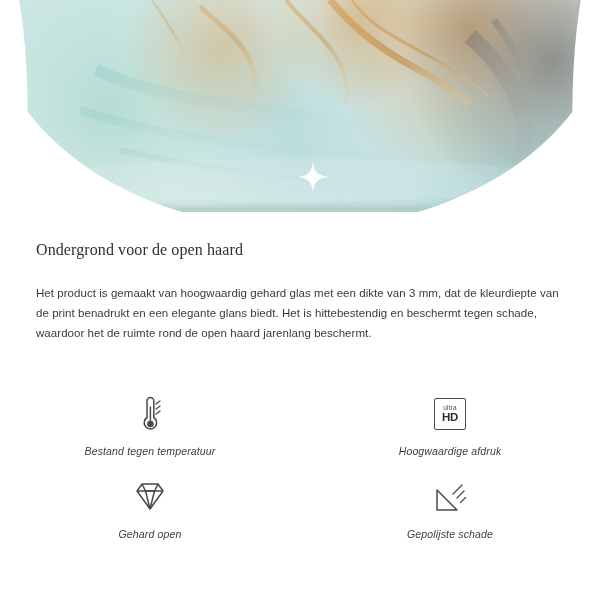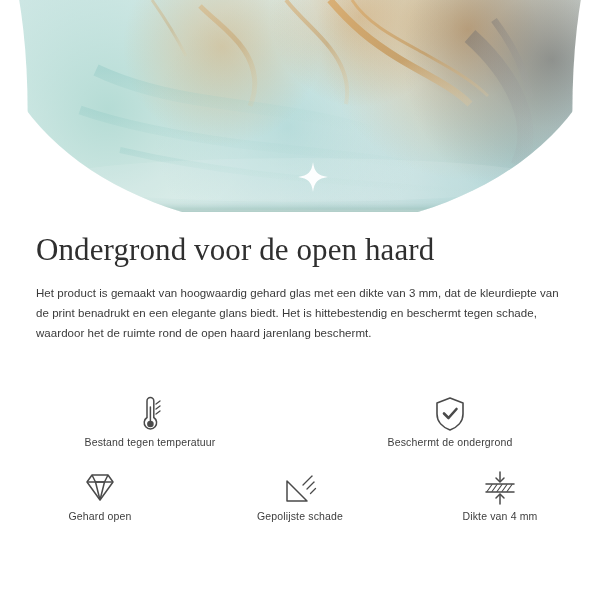--- a/index.html
+++ b/index.html
@@ -87,21 +87,21 @@
   
   .content {
     position: absolute;
     left: 0;
     top: 212px;
     width: 600px;
   }
   .headline {
     margin: 22px 36px 0 36px;
     font-family: "Liberation Serif", serif;
-    font-size: 31px;
+    font-size: 16px;
     line-height: 31px;
     color: #2f2f2f;
     font-weight: 400;
     letter-spacing: 0.1px;
   }
   .headline .line { display: block; }
   .body-copy {
     margin: 18px 36px 0 36px;
     width: 528px;
     font-size: 11.5px;
@@ -129,23 +129,25 @@
     align-items: center;
     text-align: center;
   }
   .feature-ico {
     height: 44px;
     display: flex;
     align-items: center;
     justify-content: center;
   }
   .feature-label {
+    margin-top: 9px;
     font-size: 10.5px;
     color: #3d3d3d;
     letter-spacing: 0.15px;
+    font-style: italic;
   }
   .hd-badge {
     width: 30px;
     height: 30px;
     border: 1.6px solid #4a4a4a;
     border-radius: 2px;
     display: flex;
     flex-direction: column;
     align-items: center;
     justify-content: center;
@@ -232,30 +234,30 @@
             <g stroke="#4a4a4a" stroke-width="1.3" stroke-linecap="round">
               <line x1="22" y1="9" x2="26" y2="6"></line>
               <line x1="22" y1="14" x2="26" y2="11"></line>
               <line x1="22" y1="19" x2="26" y2="16"></line>
             </g>
           </svg>
         </div>
         <div class="feature-label">Bestand tegen temperatuur</div>
       </div>
 
-
-      <div class="feature">
-        <div class="feature-ico">
-          <svg width="34" height="38" viewBox="0 0 34 38">
-            <path d="M17 3 L30 8 V19 C30 27 24 32.5 17 35 C10 32.5 4 27 4 19 V8 Z" fill="none" stroke="#4a4a4a" stroke-width="1.6" stroke-linejoin="round"></path>
-            <path d="M11 18.5 L15.5 23 L23.5 14" fill="none" stroke="#4a4a4a" stroke-width="2.6" stroke-linecap="round" stroke-linejoin="round"></path>
-          </svg>
-        </div>
-        <div class="feature-label">Beschermt de ondergrond</div>
-      </div>
+      <div class="feature">
+        <div class="feature-ico">
+          <div class="hd-badge">
+            <span class="u">ultra</span>
+            <span class="h">HD</span>
+          </div>
+        </div>
+        <div class="feature-label">Hoogwaardige afdruk</div>
+      </div>
+
 
     </div>
 
     <div class="feature-row">
 
       <div class="feature">
         <div class="feature-ico">
           <svg width="38" height="34" viewBox="0 0 38 34">
             <g fill="none" stroke="#4a4a4a" stroke-width="1.5" stroke-linejoin="round">
               <path d="M6 11 L11 4 H27 L32 11 L19 29 Z"></path>
@@ -276,39 +278,17 @@
             <g stroke="#4a4a4a" stroke-width="1.3" stroke-linecap="round">
               <line x1="20" y1="14" x2="29" y2="5"></line>
               <line x1="24" y1="18" x2="31" y2="11"></line>
               <line x1="27.5" y1="22.5" x2="32.5" y2="17.5"></line>
             </g>
           </svg>
         </div>
         <div class="feature-label">Gepolijste schade</div>
       </div>
 
-      <div class="feature">
-        <div class="feature-ico">
-          <svg width="40" height="36" viewBox="0 0 40 36">
-            <g stroke="#4a4a4a" stroke-width="1.5" stroke-linecap="round" fill="none">
-              <line x1="20" y1="2" x2="20" y2="11"></line>
-              <path d="M16 8 L20 12 L24 8"></path>
-              <line x1="20" y1="34" x2="20" y2="25"></line>
-              <path d="M16 28 L20 24 L24 28"></path>
-              <line x1="6" y1="14" x2="34" y2="14"></line>
-              <line x1="6" y1="22" x2="34" y2="22"></line>
-            </g>
-            <g stroke="#4a4a4a" stroke-width="1.1" stroke-linecap="round">
-              <line x1="7" y1="21.5" x2="12" y2="14.5"></line>
-              <line x1="12" y1="21.5" x2="17" y2="14.5"></line>
-              <line x1="17" y1="21.5" x2="22" y2="14.5"></line>
-              <line x1="22" y1="21.5" x2="27" y2="14.5"></line>
-              <line x1="27" y1="21.5" x2="32" y2="14.5"></line>
-            </g>
-          </svg>
-        </div>
-        <div class="feature-label">Dikte van 4 mm</div>
-      </div>
 
     </div>
   </div>
 
 </div>
 
 </body></html>

